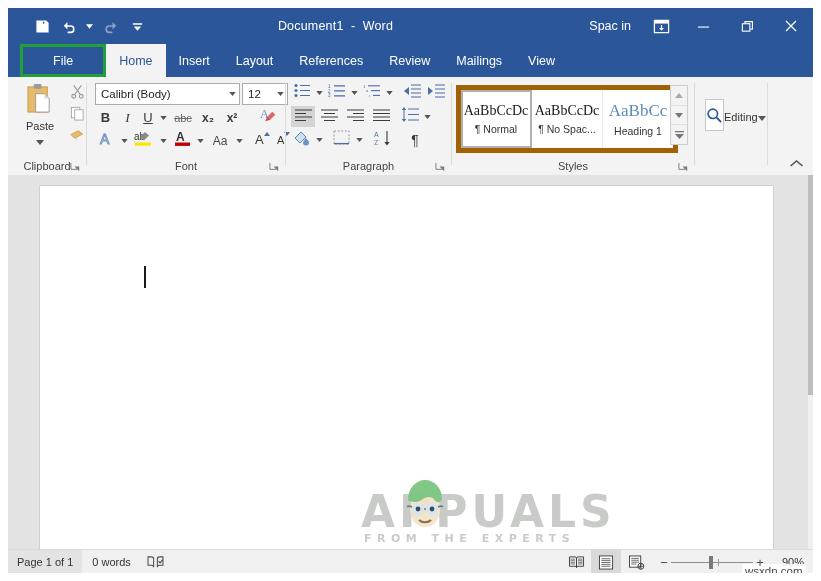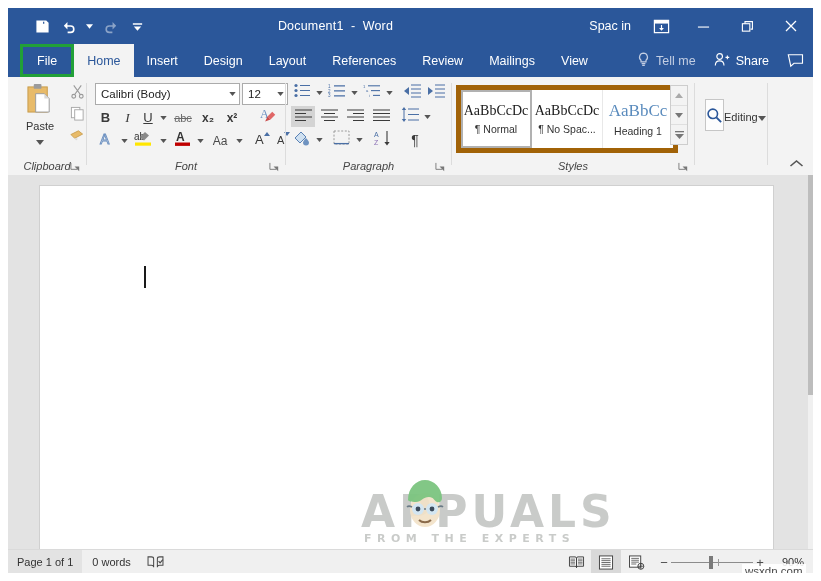--- a/index.html
+++ b/index.html
@@ -68,21 +68,21 @@
   .tabs { position: absolute; left: 12px; top: 0; height: 33px; display: flex; align-items: stretch; }
   .tab {
     display: flex; align-items: center; justify-content: center;
     padding: 0 13px; height: 33px;
     color: #ffffff; font-size: 12.5px; white-space: nowrap;
   }
   .tab.file {
     background: #2b579a;
     outline: 3px solid #21a038;
     outline-offset: -3px;
-    padding: 0 17px;
+    padding: 0 33px;
   }
   .tab.active { background: #f3f3f3; color: #2b579a; }
   .tabstrip-right { position: absolute; right: 0; top: 0; height: 33px; display: flex; align-items: center; }
   .tellme {
     display: flex; align-items: center; gap: 6px;
     color: #c3cee3; font-size: 12.5px; padding: 0 10px; height: 33px;
   }
   .share {
     display: flex; align-items: center; gap: 6px;
     color: #ffffff; font-size: 12.5px; padding: 0 8px; height: 33px;
@@ -93,21 +93,21 @@
   .ribbon {
     position: absolute; left: 0; top: 69px;
     width: 805px; height: 98px;
     background: #f3f3f3;
     border-bottom: 1px solid #d4d4d4;
   }
   .rgroup { position: absolute; top: 0; height: 98px; }
   .rgroup-body { position: absolute; left: 0; top: 2px; right: 0; height: 74px; }
   .rgroup-label {
     position: absolute; bottom: 3px; left: 0; right: 0;
-    text-align: center; font-size: 11px; color: #444444; font-style: italic;
+    text-align: center; font-size: 11px; color: #444444;
   }
   .rgroup-launcher {
     position: absolute; bottom: 4px; right: 3px;
     width: 12px; height: 12px; color: #666;
   }
   .rsep { position: absolute; top: 6px; width: 1px; height: 82px; background: #dcdcdc; }
 
   
   .paste-btn {
     position: absolute; left: 8px; top: 4px; width: 48px; height: 66px;
@@ -312,52 +312,25 @@
           </svg>
       </div>
     </div>
   </div>
 
   <div class="tabstrip">
     <div class="tabs">
       <div class="tab file">File</div>
       <div class="tab active">Home</div>
       <div class="tab">Insert</div>
-      <div class="tab">Design</div>
       <div class="tab">Layout</div>
       <div class="tab">References</div>
       <div class="tab">Review</div>
       <div class="tab">Mailings</div>
       <div class="tab">View</div>
-    </div>
-    <div class="tabstrip-right">
-      <div class="tellme">
-        <span>
-          <svg width="13" height="15" viewBox="0 0 13 15">
-              <path fill="none" stroke="#c3cee3" stroke-width="1.2" d="M6.5 1.2a4 4 0 0 1 2.5 7.1v1.6H4v-1.6A4 4 0 0 1 6.5 1.2z"></path>
-              <path stroke="#c3cee3" stroke-width="1.2" d="M4.6 11.6h3.8M5.2 13.4h2.6"></path>
-            </svg>
-        </span>
-        <span>Tell me</span>
-      </div>
-      <div class="share">
-        <span>
-          <svg width="16" height="15" viewBox="0 0 17 15">
-              <circle cx="6" cy="4.3" r="3" fill="none" stroke="#fff" stroke-width="1.2"></circle>
-              <path fill="none" stroke="#fff" stroke-width="1.2" d="M1.4 14c0-3 2-5 4.6-5s4.6 2 4.6 5"></path>
-              <path stroke="#fff" stroke-width="1.2" d="M12.2 5.3h4M14.2 3.3v4"></path>
-            </svg>
-        </span>
-        <span>Share</span>
-      </div>
-      <div class="commentbtn">
-        <svg width="17" height="15" viewBox="0 0 18 15">
-            <path fill="none" stroke="#fff" stroke-width="1.2" d="M1.4 1.4h15v9h-9l-3.4 3z"></path>
-          </svg>
-      </div>
     </div>
   </div>
 
   <div class="ribbon">
 
     <div class="rgroup" style="left:0; width:78px;">
       <div class="rgroup-body">
         <div class="paste-btn">
           <span>
             <svg width="29" height="32" viewBox="0 0 30 33">

